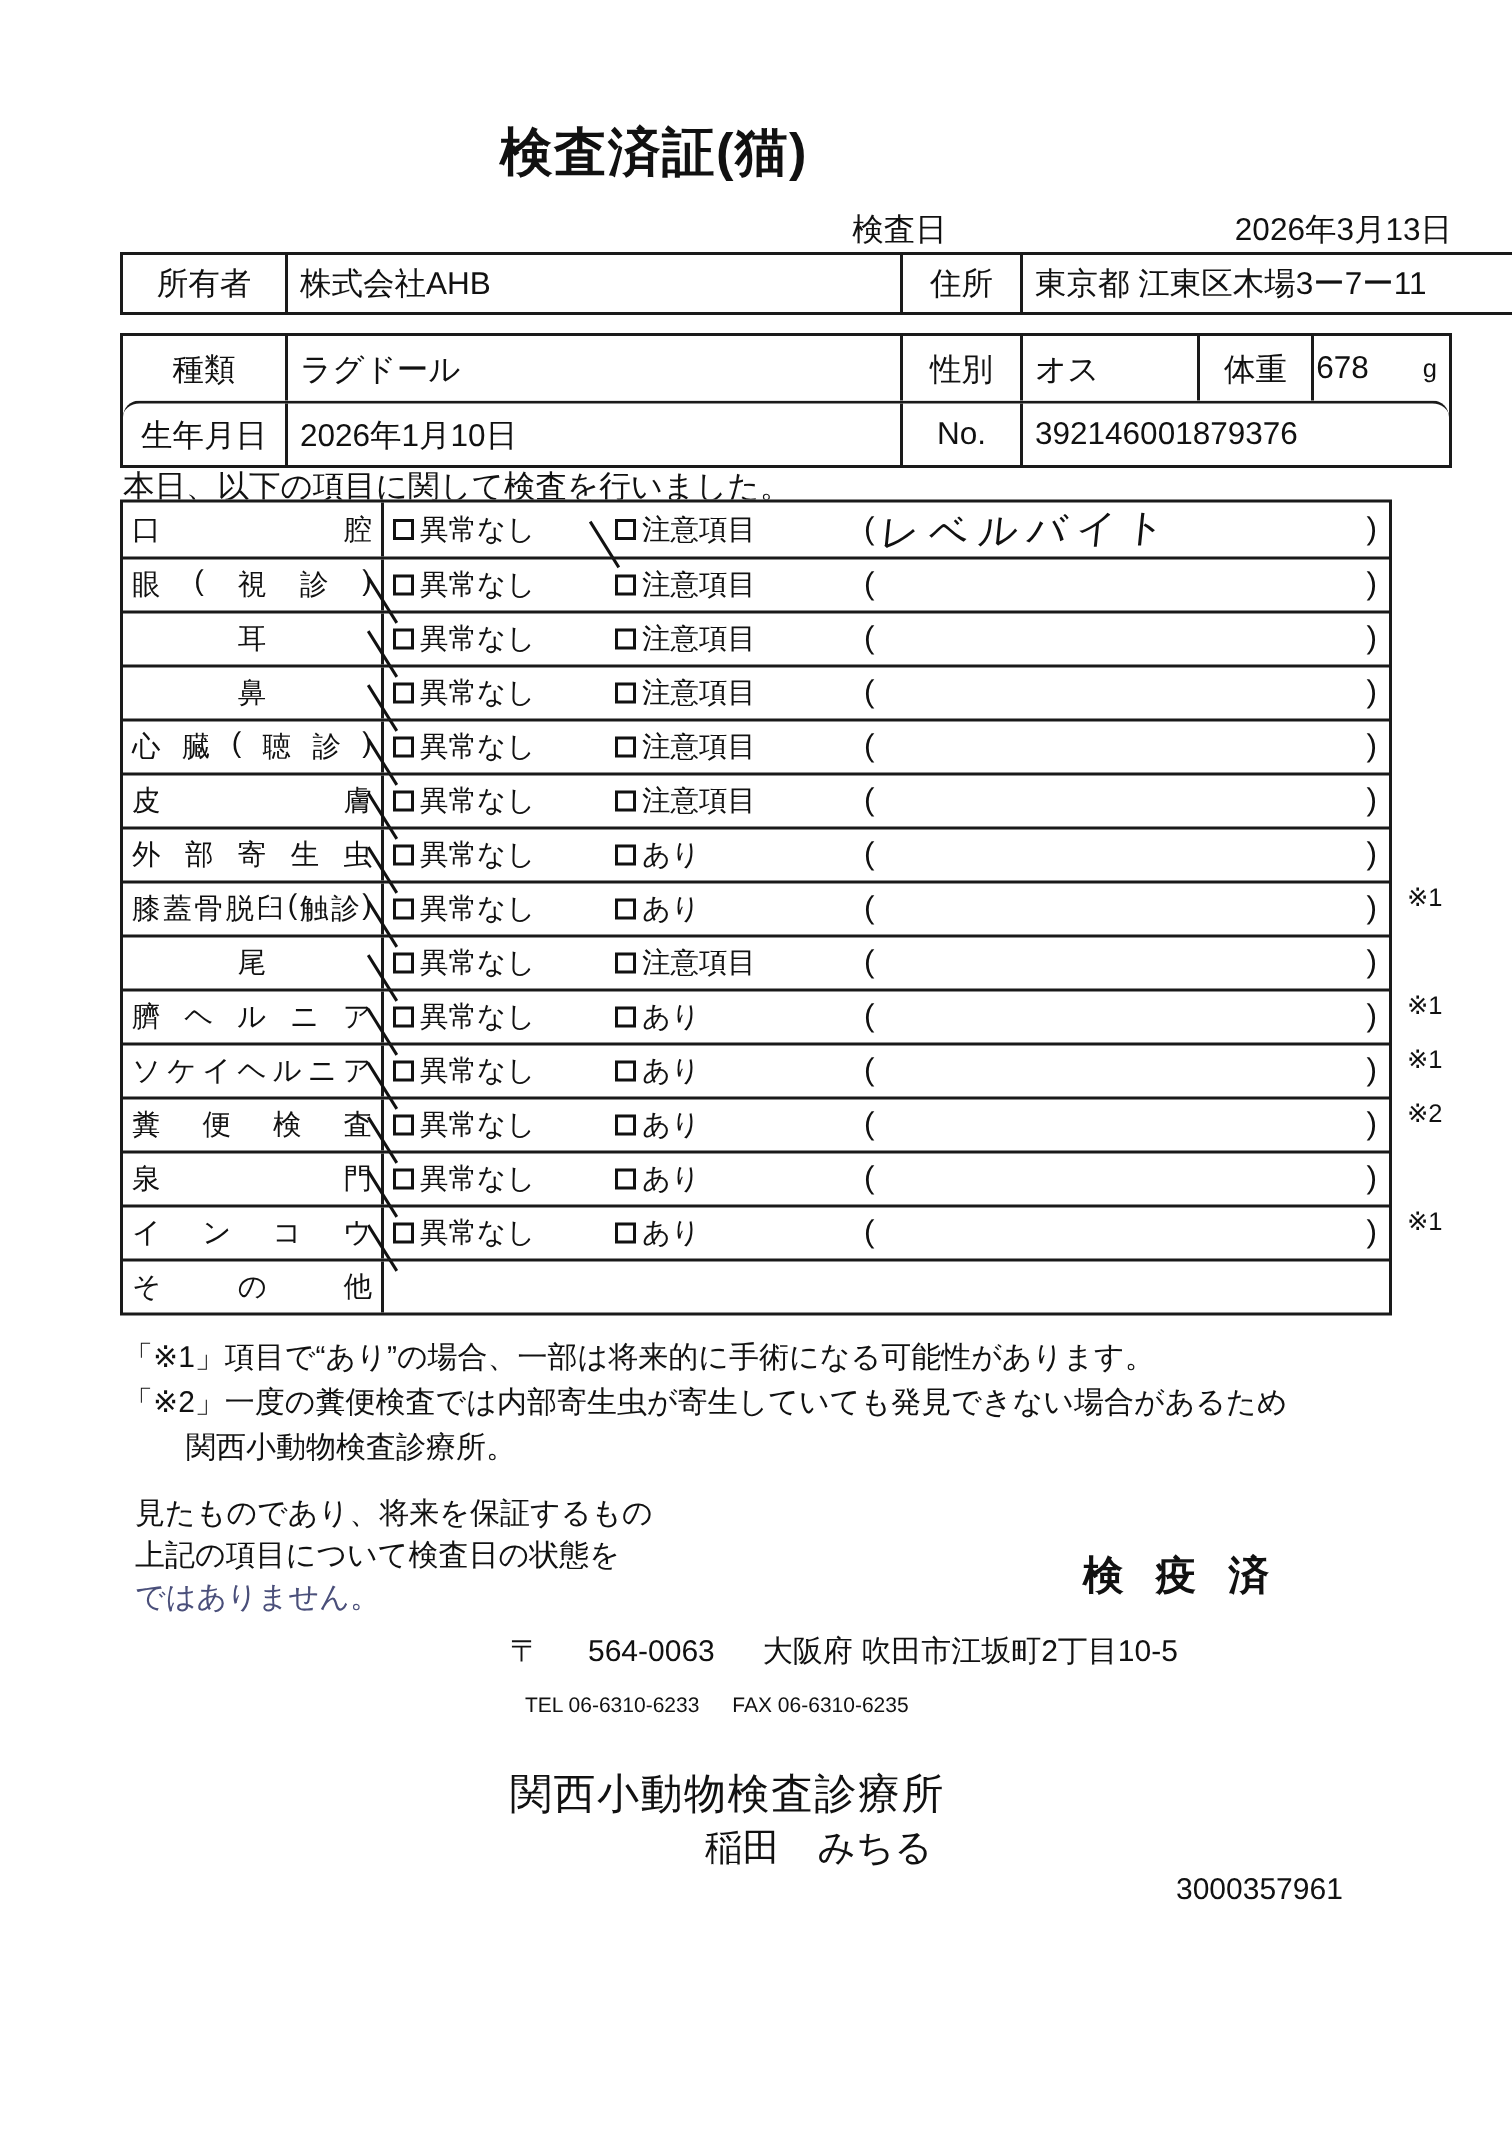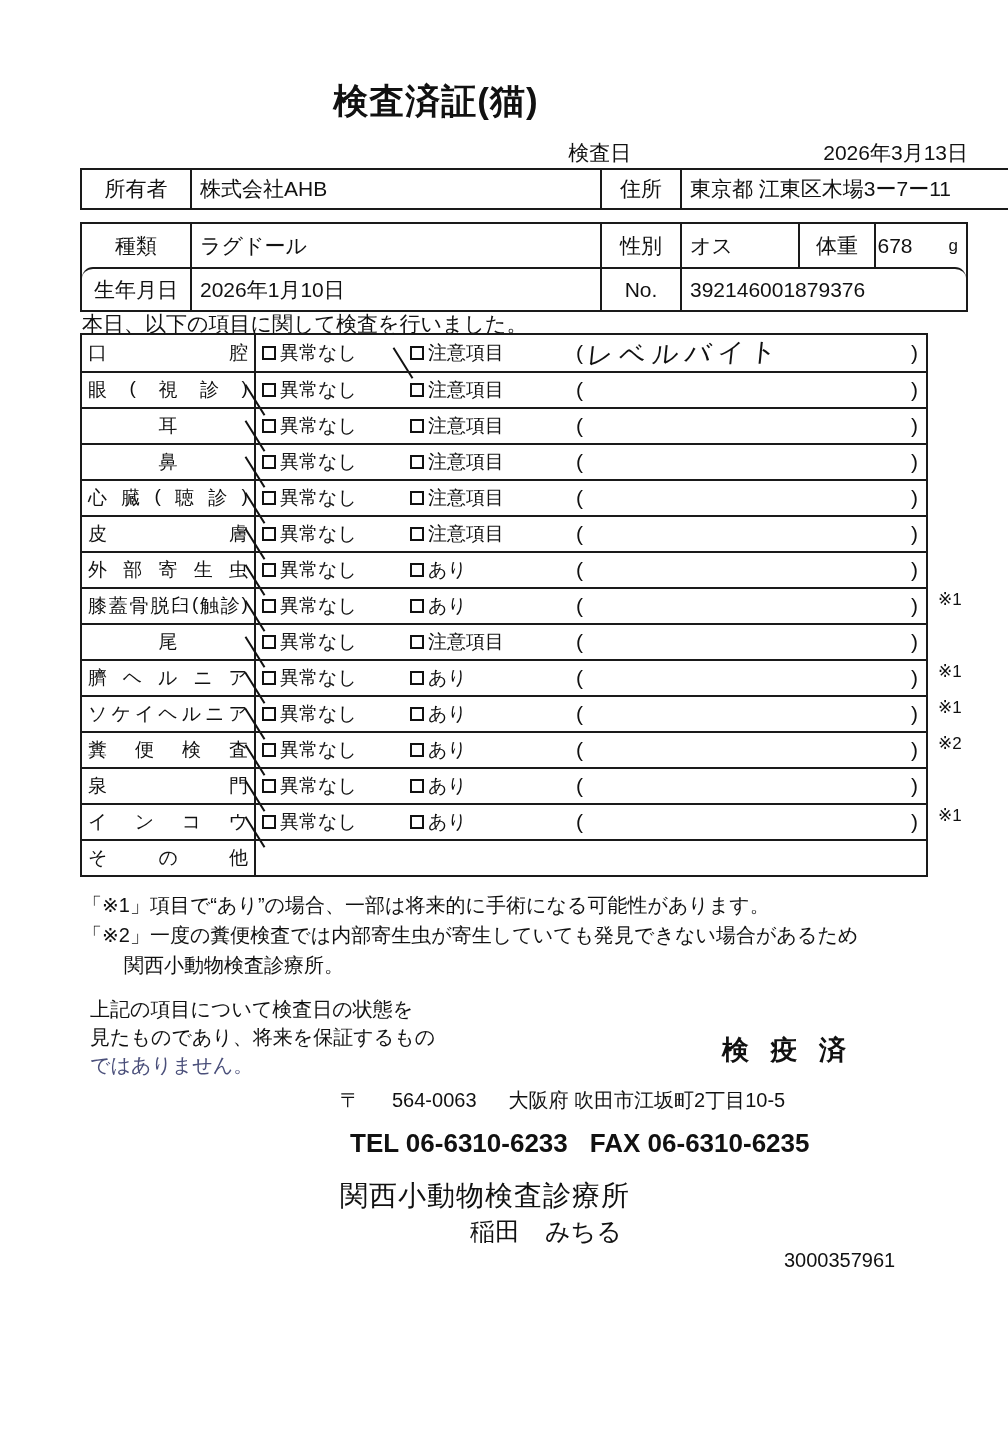--- a/index.html
+++ b/index.html
@@ -202,22 +202,21 @@
     position: absolute;
     top: 1087px;
     left: 340px;
     font-size: 20px;
   }
   .clinic-postal .zip-gap { margin-right: 32px; }
   .clinic-tel {
     position: absolute;
     top: 1128px;
     left: 350px;
-    font-size: 26px;
-    font-weight: bold;
+    font-size: 14px;
   }
   .clinic-tel .fax-gap { margin-left: 22px; }
   .clinic-name {
     position: absolute;
     top: 1177px;
     left: 340px;
     font-size: 28px;
     letter-spacing: 1px;
   }
   .clinic-person {
@@ -642,22 +641,22 @@
       </div>
     </div>
 
   <div class="footnotes">
     <div>「※1」項目で“あり”の場合、一部は将来的に手術になる可能性があります。</div>
     <div>「※2」一度の糞便検査では内部寄生虫が寄生していても発見できない場合があるため</div>
     <div class="fn-indent">関西小動物検査診療所。</div>
   </div>
 
   <div class="disclaimer">
+    <div>見たものであり、将来を保証するもの</div>
     <div>上記の項目について検査日の状態を</div>
-    <div>見たものであり、将来を保証するもの</div>
     <div class="fade">ではありません。</div>
   </div>
 
   <div class="stamp">検 疫 済</div>
 
   <div class="clinic-postal">
     <span class="zip-gap">〒</span><span class="zip-gap">564-0063</span><span>大阪府 吹田市江坂町2丁目10-5</span>
   </div>
   <div class="clinic-tel">
     <span>TEL 06-6310-6233</span><span class="fax-gap">FAX 06-6310-6235</span>

